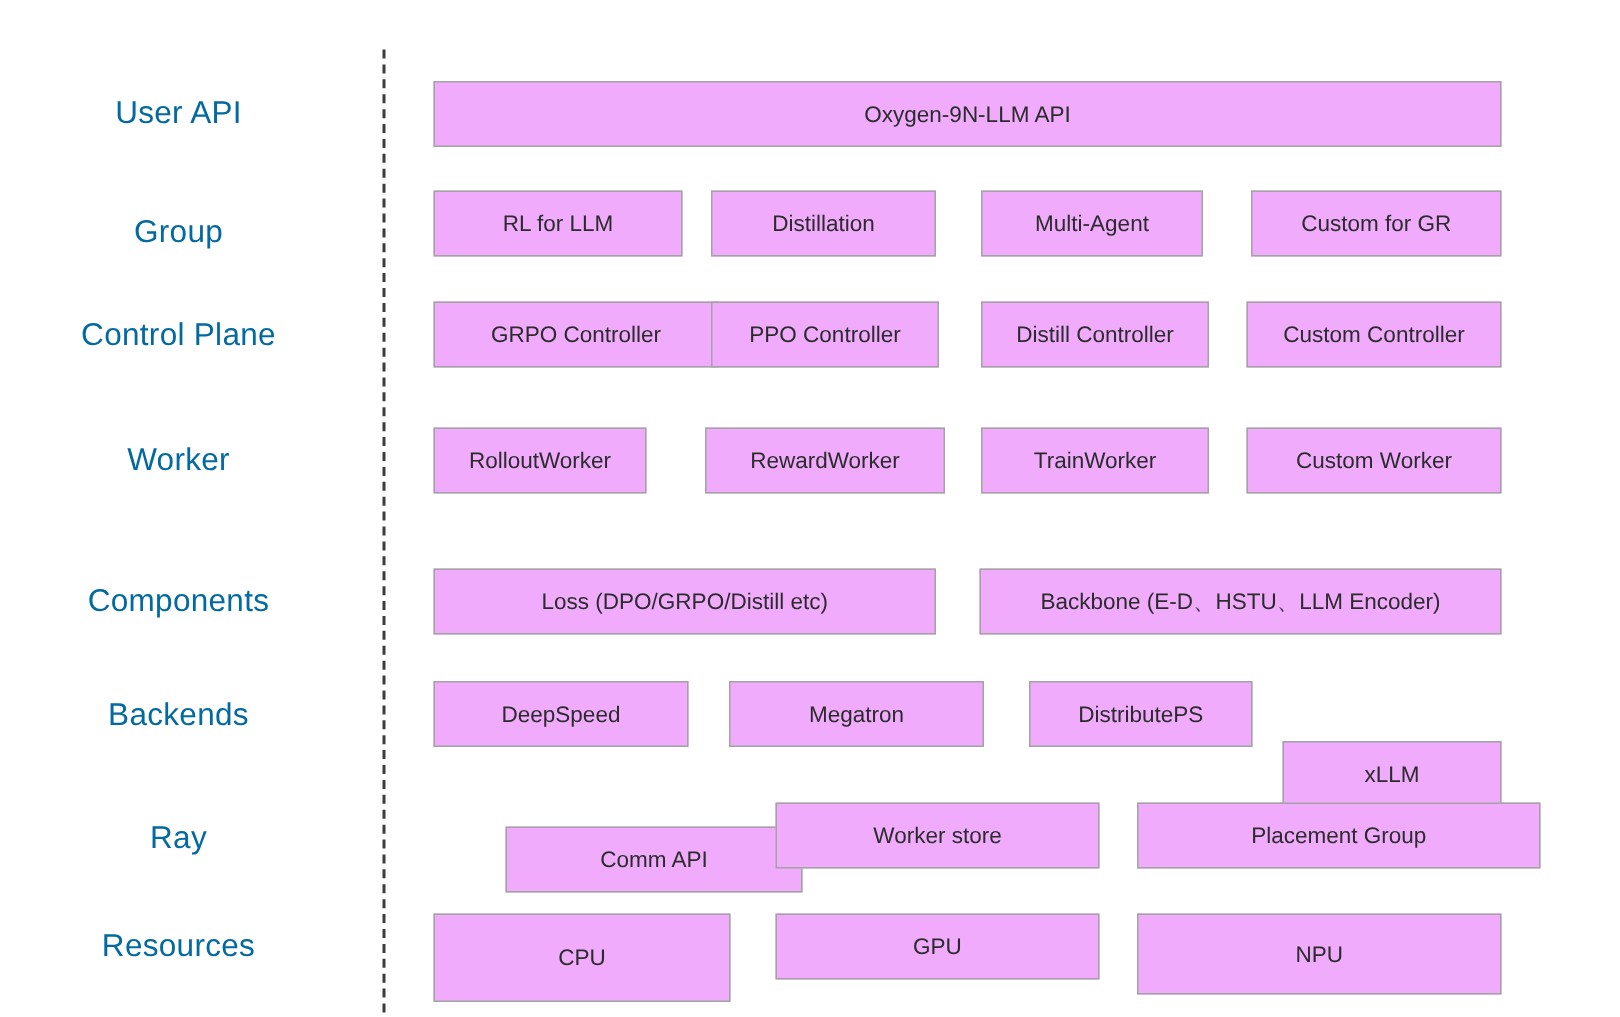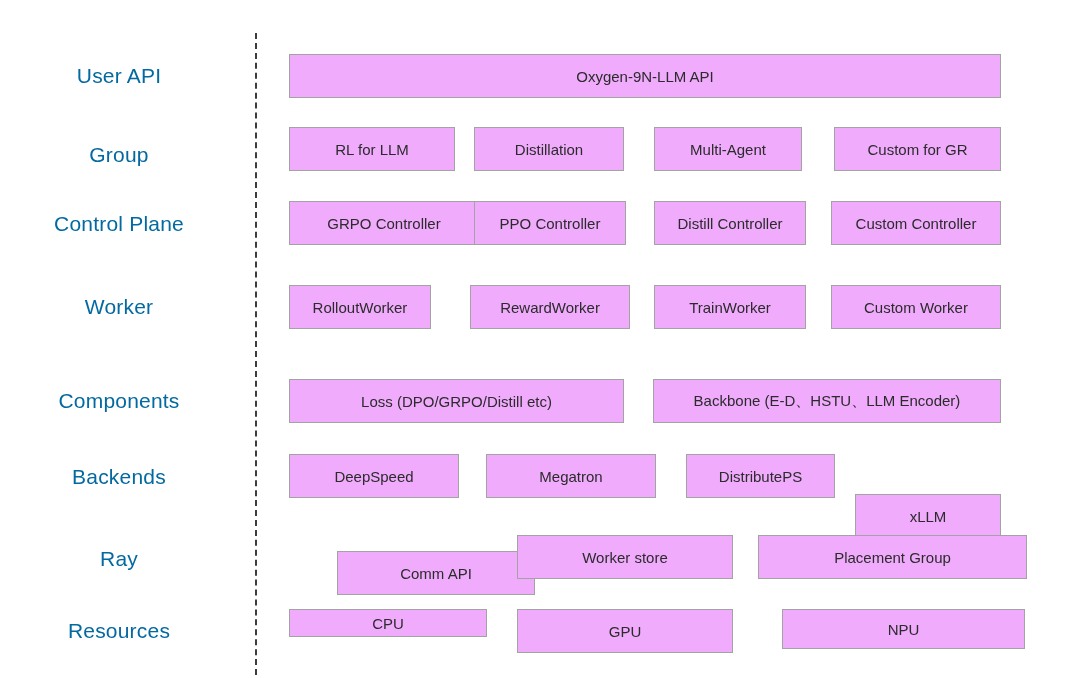--- a/index.html
+++ b/index.html
@@ -124,18 +124,18 @@
       <div class="box" style="left: 831px; top: 285px; width: 170px; height: 44px;">Custom Worker</div>
       <div class="box" style="left: 289px; top: 379px; width: 335px; height: 44px;">Loss (DPO/GRPO/Distill etc)</div>
       <div class="box" style="left: 653px; top: 379px; width: 348px; height: 44px;">Backbone (E-D、HSTU、LLM Encoder)</div>
       <div class="box" style="left: 289px; top: 454px; width: 170px; height: 44px;">DeepSpeed</div>
       <div class="box" style="left: 486px; top: 454px; width: 170px; height: 44px;">Megatron</div>
       <div class="box" style="left: 686px; top: 454px; width: 149px; height: 44px;">DistributePS</div>
       <div class="box" style="left: 855px; top: 454px; width: 146px; height: 44px; margin-top: 40px;">xLLM</div>
       <div class="box" style="left: 289px; top: 551px; width: 198px; height: 44px; margin-left: 48px;">Comm API</div>
       <div class="box" style="left: 517px; top: 535px; width: 216px; height: 44px;">Worker store</div>
       <div class="box" style="left: 758px; top: 535px; width: 269px; height: 44px;">Placement Group</div>
-      <div class="box" style="left: 289px; top: 609px; width: 198px; height: 28px;">CPU</div>
+      <div class="box" style="left: 289px; top: 609px; width: 198px; height: 59px;">CPU</div>
       <div class="box" style="left: 517px; top: 609px; width: 216px; height: 44px;">GPU</div>
-      <div class="box" style="left: 758px; top: 609px; width: 243px; height: 40px; margin-left: 24px;">NPU</div>
+      <div class="box" style="left: 758px; top: 609px; width: 243px; height: 54px;">NPU</div>
     </div>
 
 </div>
 
 </body></html>

